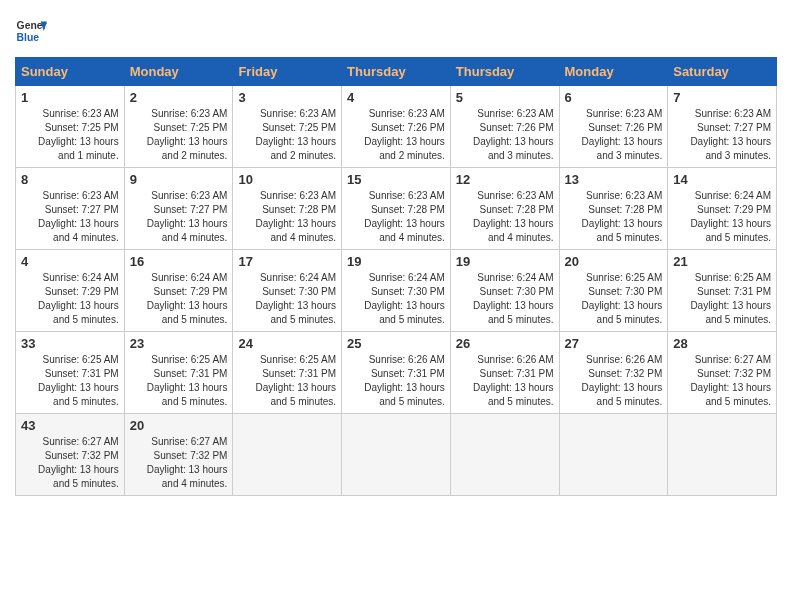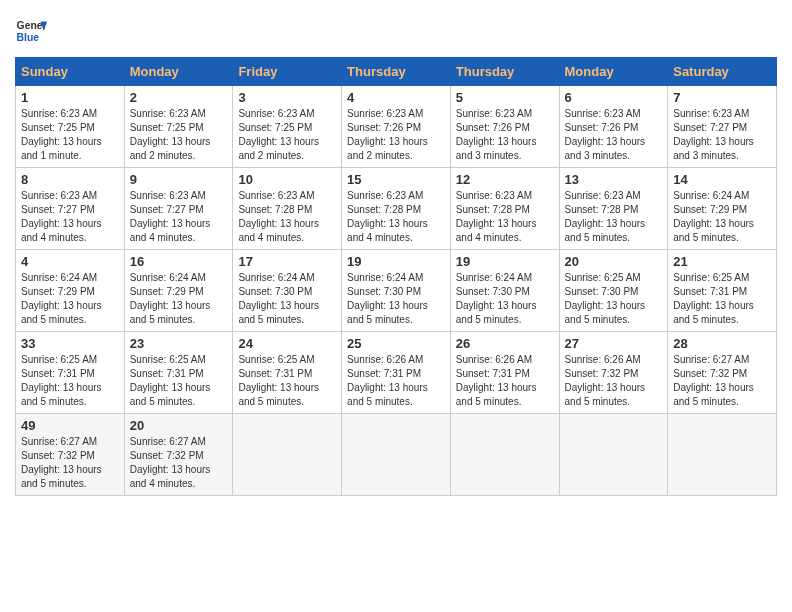--- a/index.html
+++ b/index.html
@@ -66,20 +66,21 @@
     .day-num {
       font-size: 13px;
       font-weight: bold;
       display: block;
       margin-bottom: 2px;
     }
     .cell-info {
       font-size: 10px;
       line-height: 1.4;
       color: #333;
+      text-align: right;
     }
     .empty-cell {
       background: #f5f5f5 !important;
     }
   </style>
 </head>
 <body>
 
 <div class="header-area">
   <div class="logo">
@@ -223,21 +224,21 @@
           <span class="day-num">27</span>
           <div class="cell-info">Sunrise: 6:26 AM<br>Sunset: 7:32 PM<br>Daylight: 13 hours and 5 minutes.</div>
         </td>
         <td>
           <span class="day-num">28</span>
           <div class="cell-info">Sunrise: 6:27 AM<br>Sunset: 7:32 PM<br>Daylight: 13 hours and 5 minutes.</div>
         </td>
       </tr>
       <tr>
         <td>
-          <span class="day-num">49</span>
+          <span class="day-num">43</span>
           <div class="cell-info">Sunrise: 6:27 AM<br>Sunset: 7:32 PM<br>Daylight: 13 hours and 5 minutes.</div>
         </td>
         <td>
           <span class="day-num">20</span>
           <div class="cell-info">Sunrise: 6:27 AM<br>Sunset: 7:32 PM<br>Daylight: 13 hours and 4 minutes.</div>
         </td>
         <td class="empty-cell"></td>
         <td class="empty-cell"></td>
         <td class="empty-cell"></td>
         <td class="empty-cell"></td>

